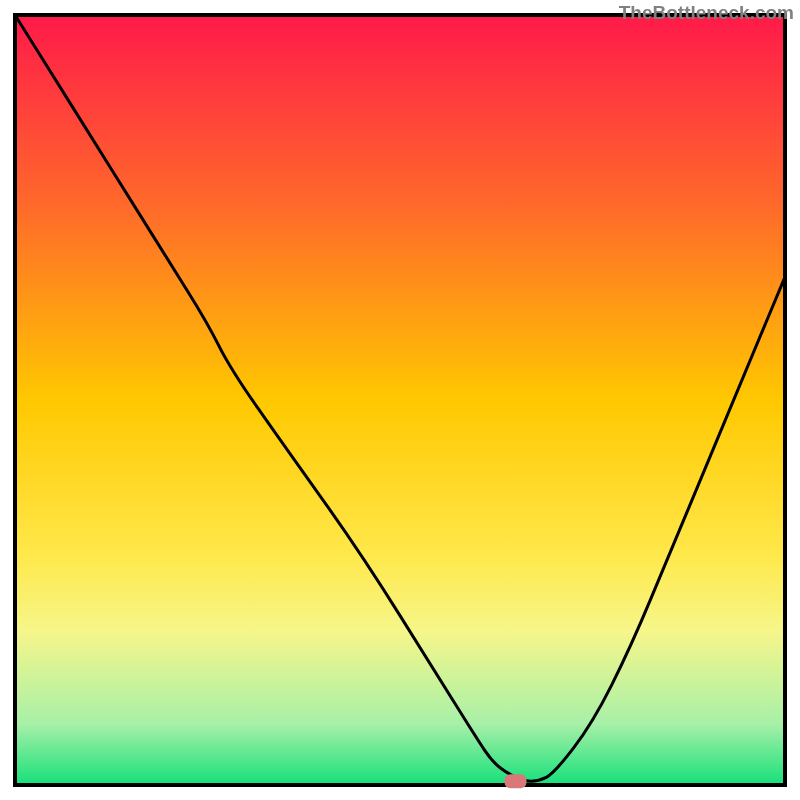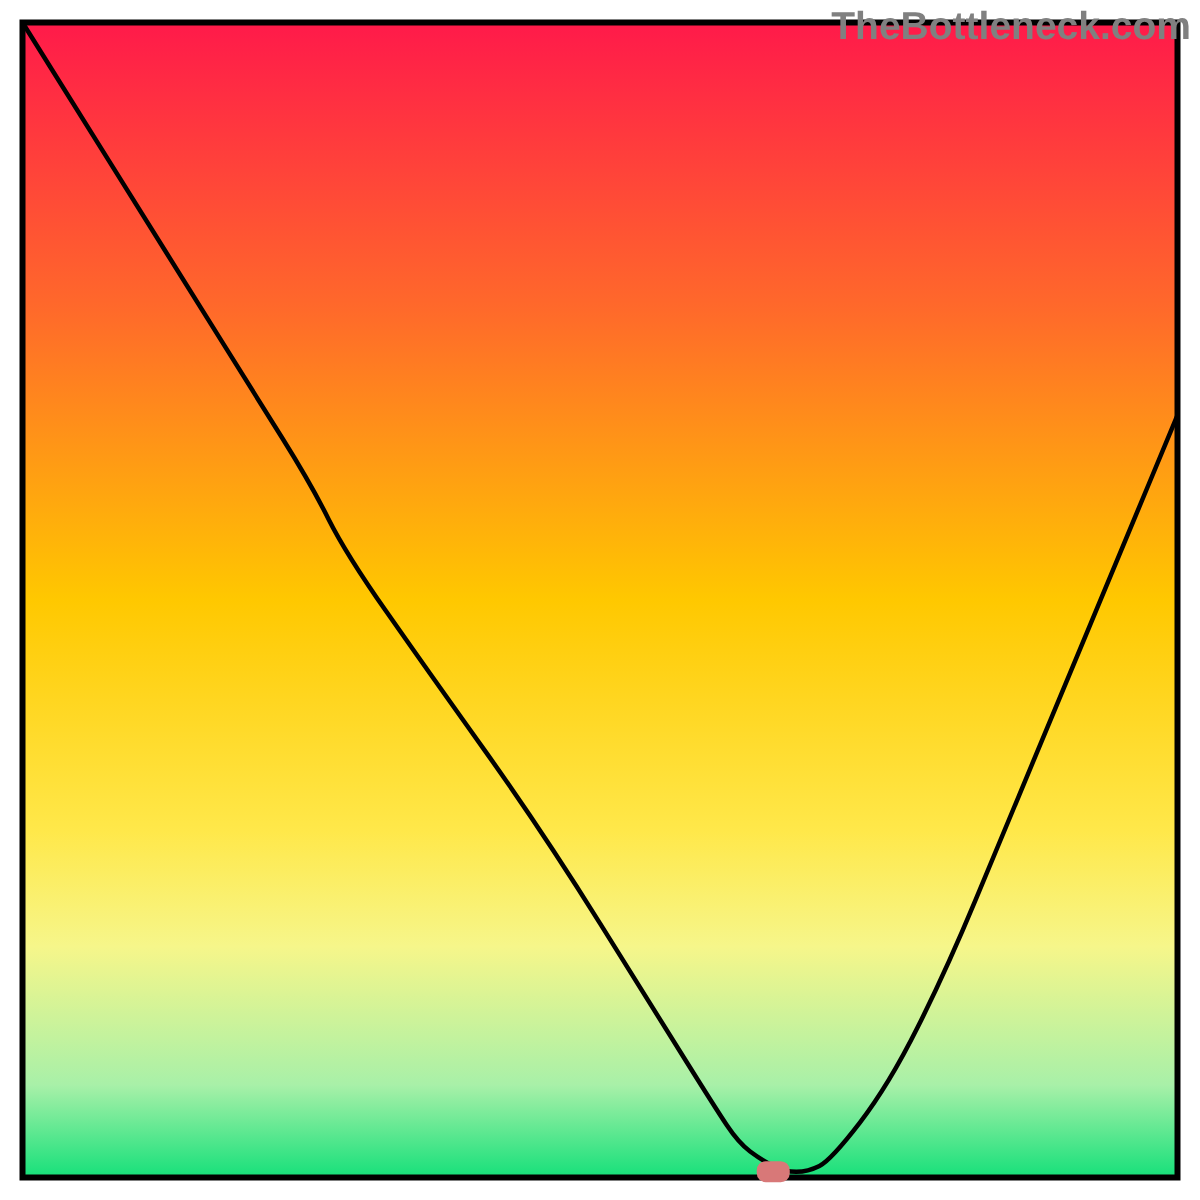--- a/index.html
+++ b/index.html
@@ -12,21 +12,21 @@
   .container {
     position: relative;
     width: 800px;
     height: 800px;
   }
   .watermark {
     position: absolute;
     top: 2px;
     right: 6px;
     font-family: Arial, sans-serif;
-    font-size: 26px;
+    font-size: 19px;
     font-weight: bold;
     color: #808080;
     z-index: 10;
   }
   svg.plot {
     position: absolute;
     top: 0;
     left: 0;
   }
 </style>

